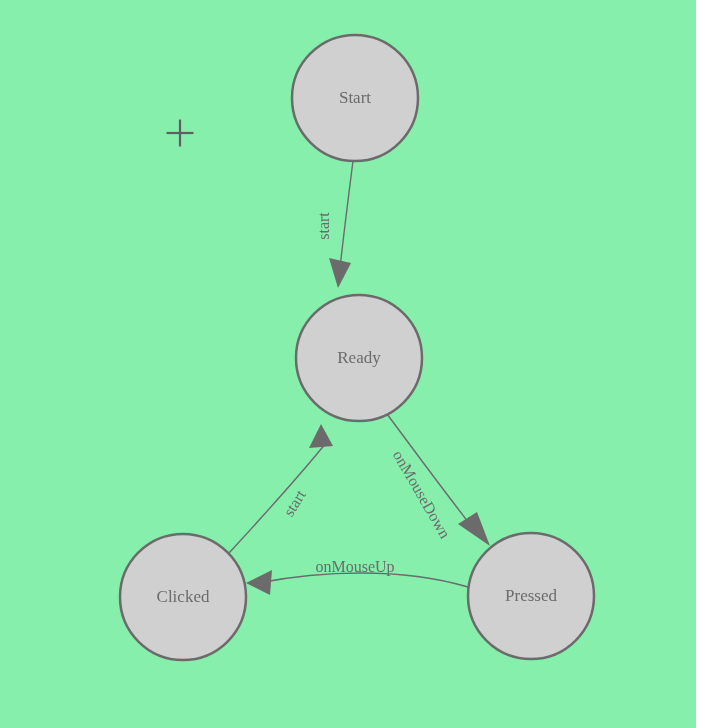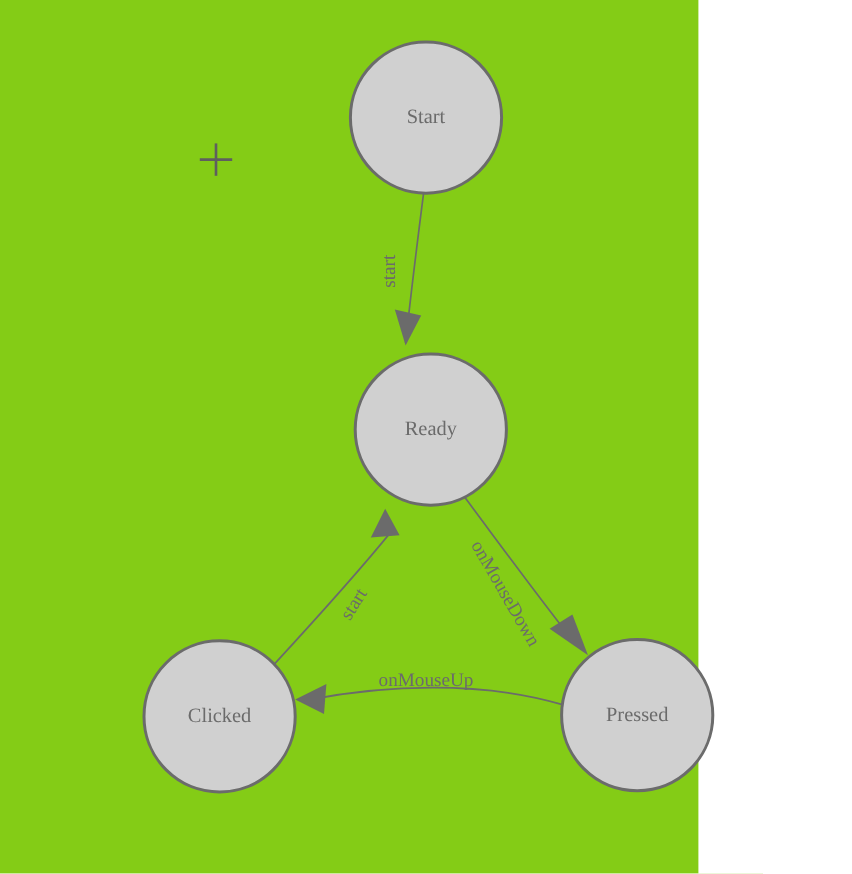--- a/index.html
+++ b/index.html
@@ -9,23 +9,23 @@
     background: #ffffff;
   }
   body {
     width: 710px;
     height: 728px;
     overflow: hidden;
     font-family: "Liberation Serif", "DejaVu Serif", serif;
   }
   #canvas-root {
     position: relative;
-    width: 582px;
+    width: 696px;
     height: 728px;
-    background: #84cc16;
+    background: #86efac;
   }
   #diagram-svg {
     position: absolute;
     top: 0;
     left: 0;
     width: 710px;
     height: 728px;
     display: block;
   }
   .node-circle {

